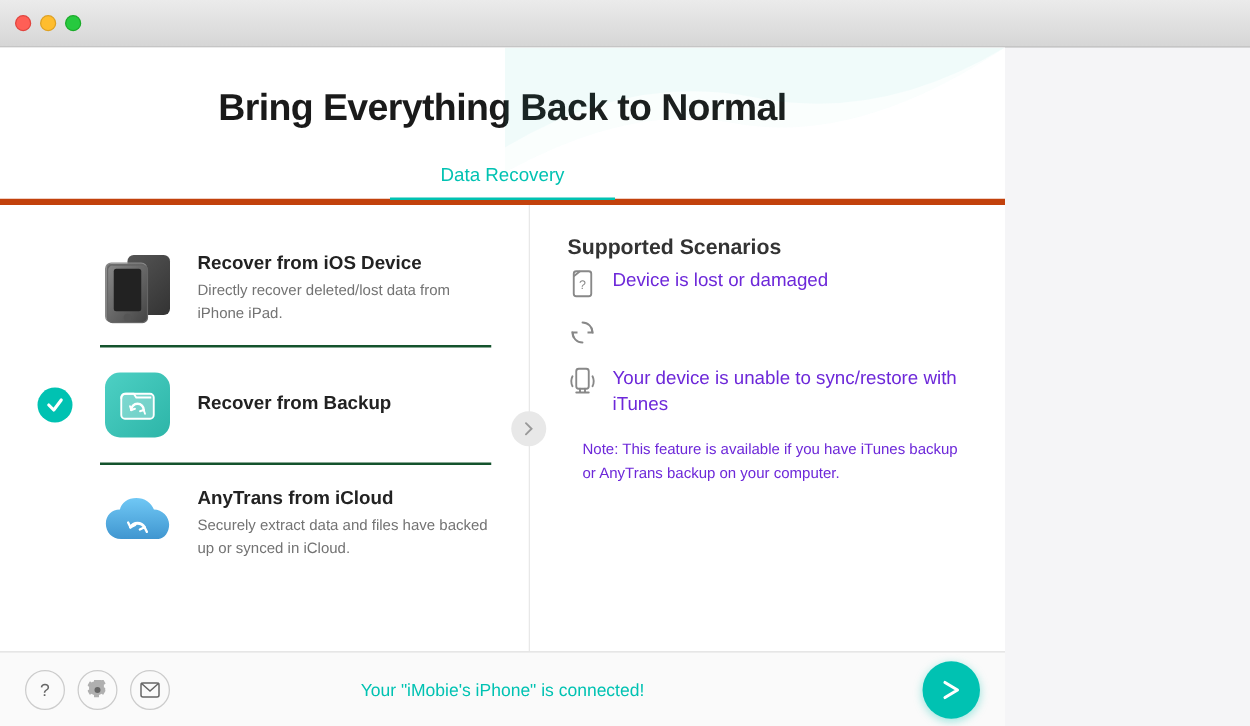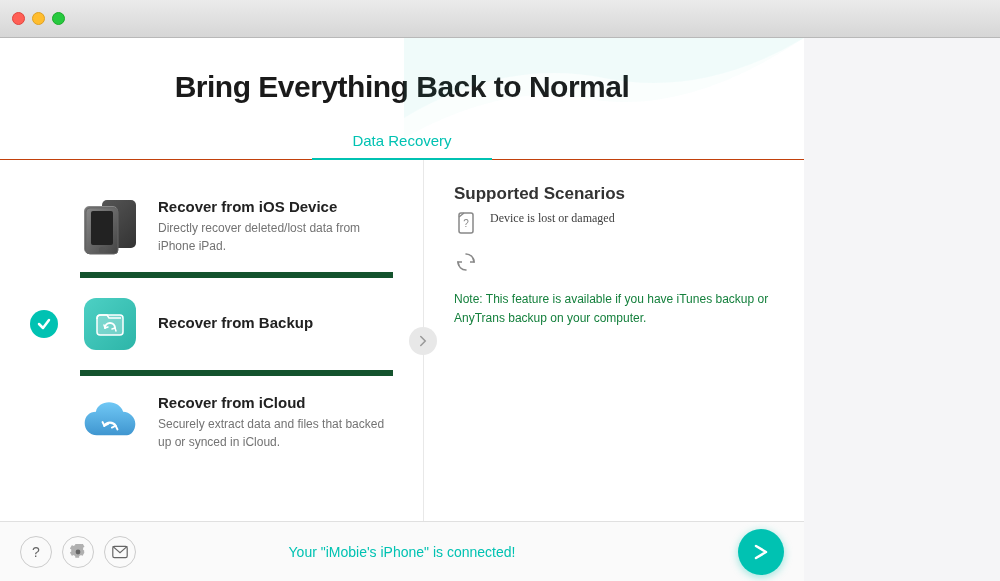--- a/index.html
+++ b/index.html
@@ -70,21 +70,21 @@
       color: #1a1a1a;
       letter-spacing: -0.5px;
     }
 
     
     .tabs {
       display: flex;
       justify-content: center;
       gap: 0;
       margin-top: 18px;
-      border-bottom: 1px solid #c2410c;
+      border-bottom: 5px solid #c2410c;
     }
     .tab {
       padding: 10px 40px;
       font-size: 15px;
       cursor: pointer;
       color: #999;
       position: relative;
       transition: color 0.2s;
     }
     .tab.active {
@@ -116,21 +116,21 @@
     }
 
     .recovery-option {
       display: flex;
       align-items: center;
       padding: 16px 0;
       position: relative;
       cursor: pointer;
     }
     .recovery-option + .recovery-option {
-      border-top: 6px solid #14532d;
+      border-top: 2px solid #14532d;
     }
 
     .option-icon {
       width: 60px;
       height: 60px;
       margin-right: 18px;
       flex-shrink: 0;
       display: flex;
       align-items: center;
       justify-content: center;
@@ -242,31 +242,31 @@
       margin-bottom: 14px;
       gap: 12px;
     }
     .scenario-icon {
       width: 24px;
       height: 24px;
       flex-shrink: 0;
       margin-top: 1px;
     }
     .scenario-text {
-      font-size: 12px;
-      color: #404040;
+      font-size: 15px;
+      color: #6d28d9;
       line-height: 1.4;
-      font-family: Liberation Serif, serif;
     }
 
     .note-text {
       font-size: 12px;
-      color: #15803d;
+      color: #6d28d9;
       margin-top: 16px;
       line-height: 1.6;
+      margin-left: 12px;
     }
 
     
     .footer {
       height: 60px;
       background: #fafafa;
       border-top: 1px solid #e0e0e0;
       display: flex;
       align-items: center;
       padding: 0 20px;
@@ -410,22 +410,22 @@
             </defs>
 
             <path d="M50 38 H18 C10 38 5 32 5 25 C5 18 10 13 17 13 C18 7 24 3 31 3 C38 3 44 7 46 13 C53 13 59 19 59 26 C59 32 55 38 50 38 Z" fill="url(#cloudg)"></path>
 
             <path d="M26 28 A7 7 0 0 1 38 28" stroke="white" stroke-width="2.5" fill="none" stroke-linecap="round"></path>
             <path d="M24 24 L26 28 L30 26" stroke="white" stroke-width="2" fill="none" stroke-linecap="round" stroke-linejoin="round"></path>
             <path d="M40 32 L38 28 L34 30" stroke="white" stroke-width="2" fill="none" stroke-linecap="round" stroke-linejoin="round"></path>
           </svg>
         </div>
         <div class="option-text">
-          <h3>Recover from iCloud</h3>
-          <p>Securely extract data and files that backed up or synced in iCloud.</p>
+          <h3>AnyTrans from iCloud</h3>
+          <p>Securely extract data and files have backed up or synced in iCloud.</p>
         </div>
       </div>
 
     </div>
 
     <div class="right-panel">
       <h2 class="scenarios-title">Supported Scenarios</h2>
 
       <div class="scenario-item">
         <div class="scenario-icon">
@@ -443,20 +443,31 @@
         <div class="scenario-icon">
           <svg viewBox="0 0 24 24" fill="none" stroke="#888" stroke-width="1.5">
             <path d="M12 4 A8 8 0 0 1 20 12" stroke-linecap="round"></path>
             <path d="M4 12 A8 8 0 0 0 12 20" stroke-linecap="round"></path>
             <polyline points="19,8 20,12 16,12" stroke="#888" stroke-width="1.5"></polyline>
             <polyline points="5,16 4,12 8,12" stroke="#888" stroke-width="1.5"></polyline>
           </svg>
         </div>
       </div>
 
+      <div class="scenario-item">
+        <div class="scenario-icon">
+          <svg viewBox="0 0 24 24" fill="none" stroke="#888" stroke-width="1.5">
+            <rect x="7" y="2" width="10" height="16" rx="2"></rect>
+            <path d="M10 18 L10 21 M14 18 L14 21 M7 21 L17 21" stroke="#888" stroke-linecap="round"></path>
+            <path d="M4 8 Q2 12 4 16" stroke="#888" stroke-linecap="round"></path>
+            <path d="M20 8 Q22 12 20 16" stroke="#888" stroke-linecap="round"></path>
+          </svg>
+        </div>
+        <span class="scenario-text">Your device is unable to sync/restore with iTunes</span>
+      </div>
 
 
       <p class="note-text">Note: This feature is available if you have iTunes backup or AnyTrans backup on your computer.</p>
 
     </div>
 
   </div>
 
   <div class="footer">
     <div class="footer-left">

